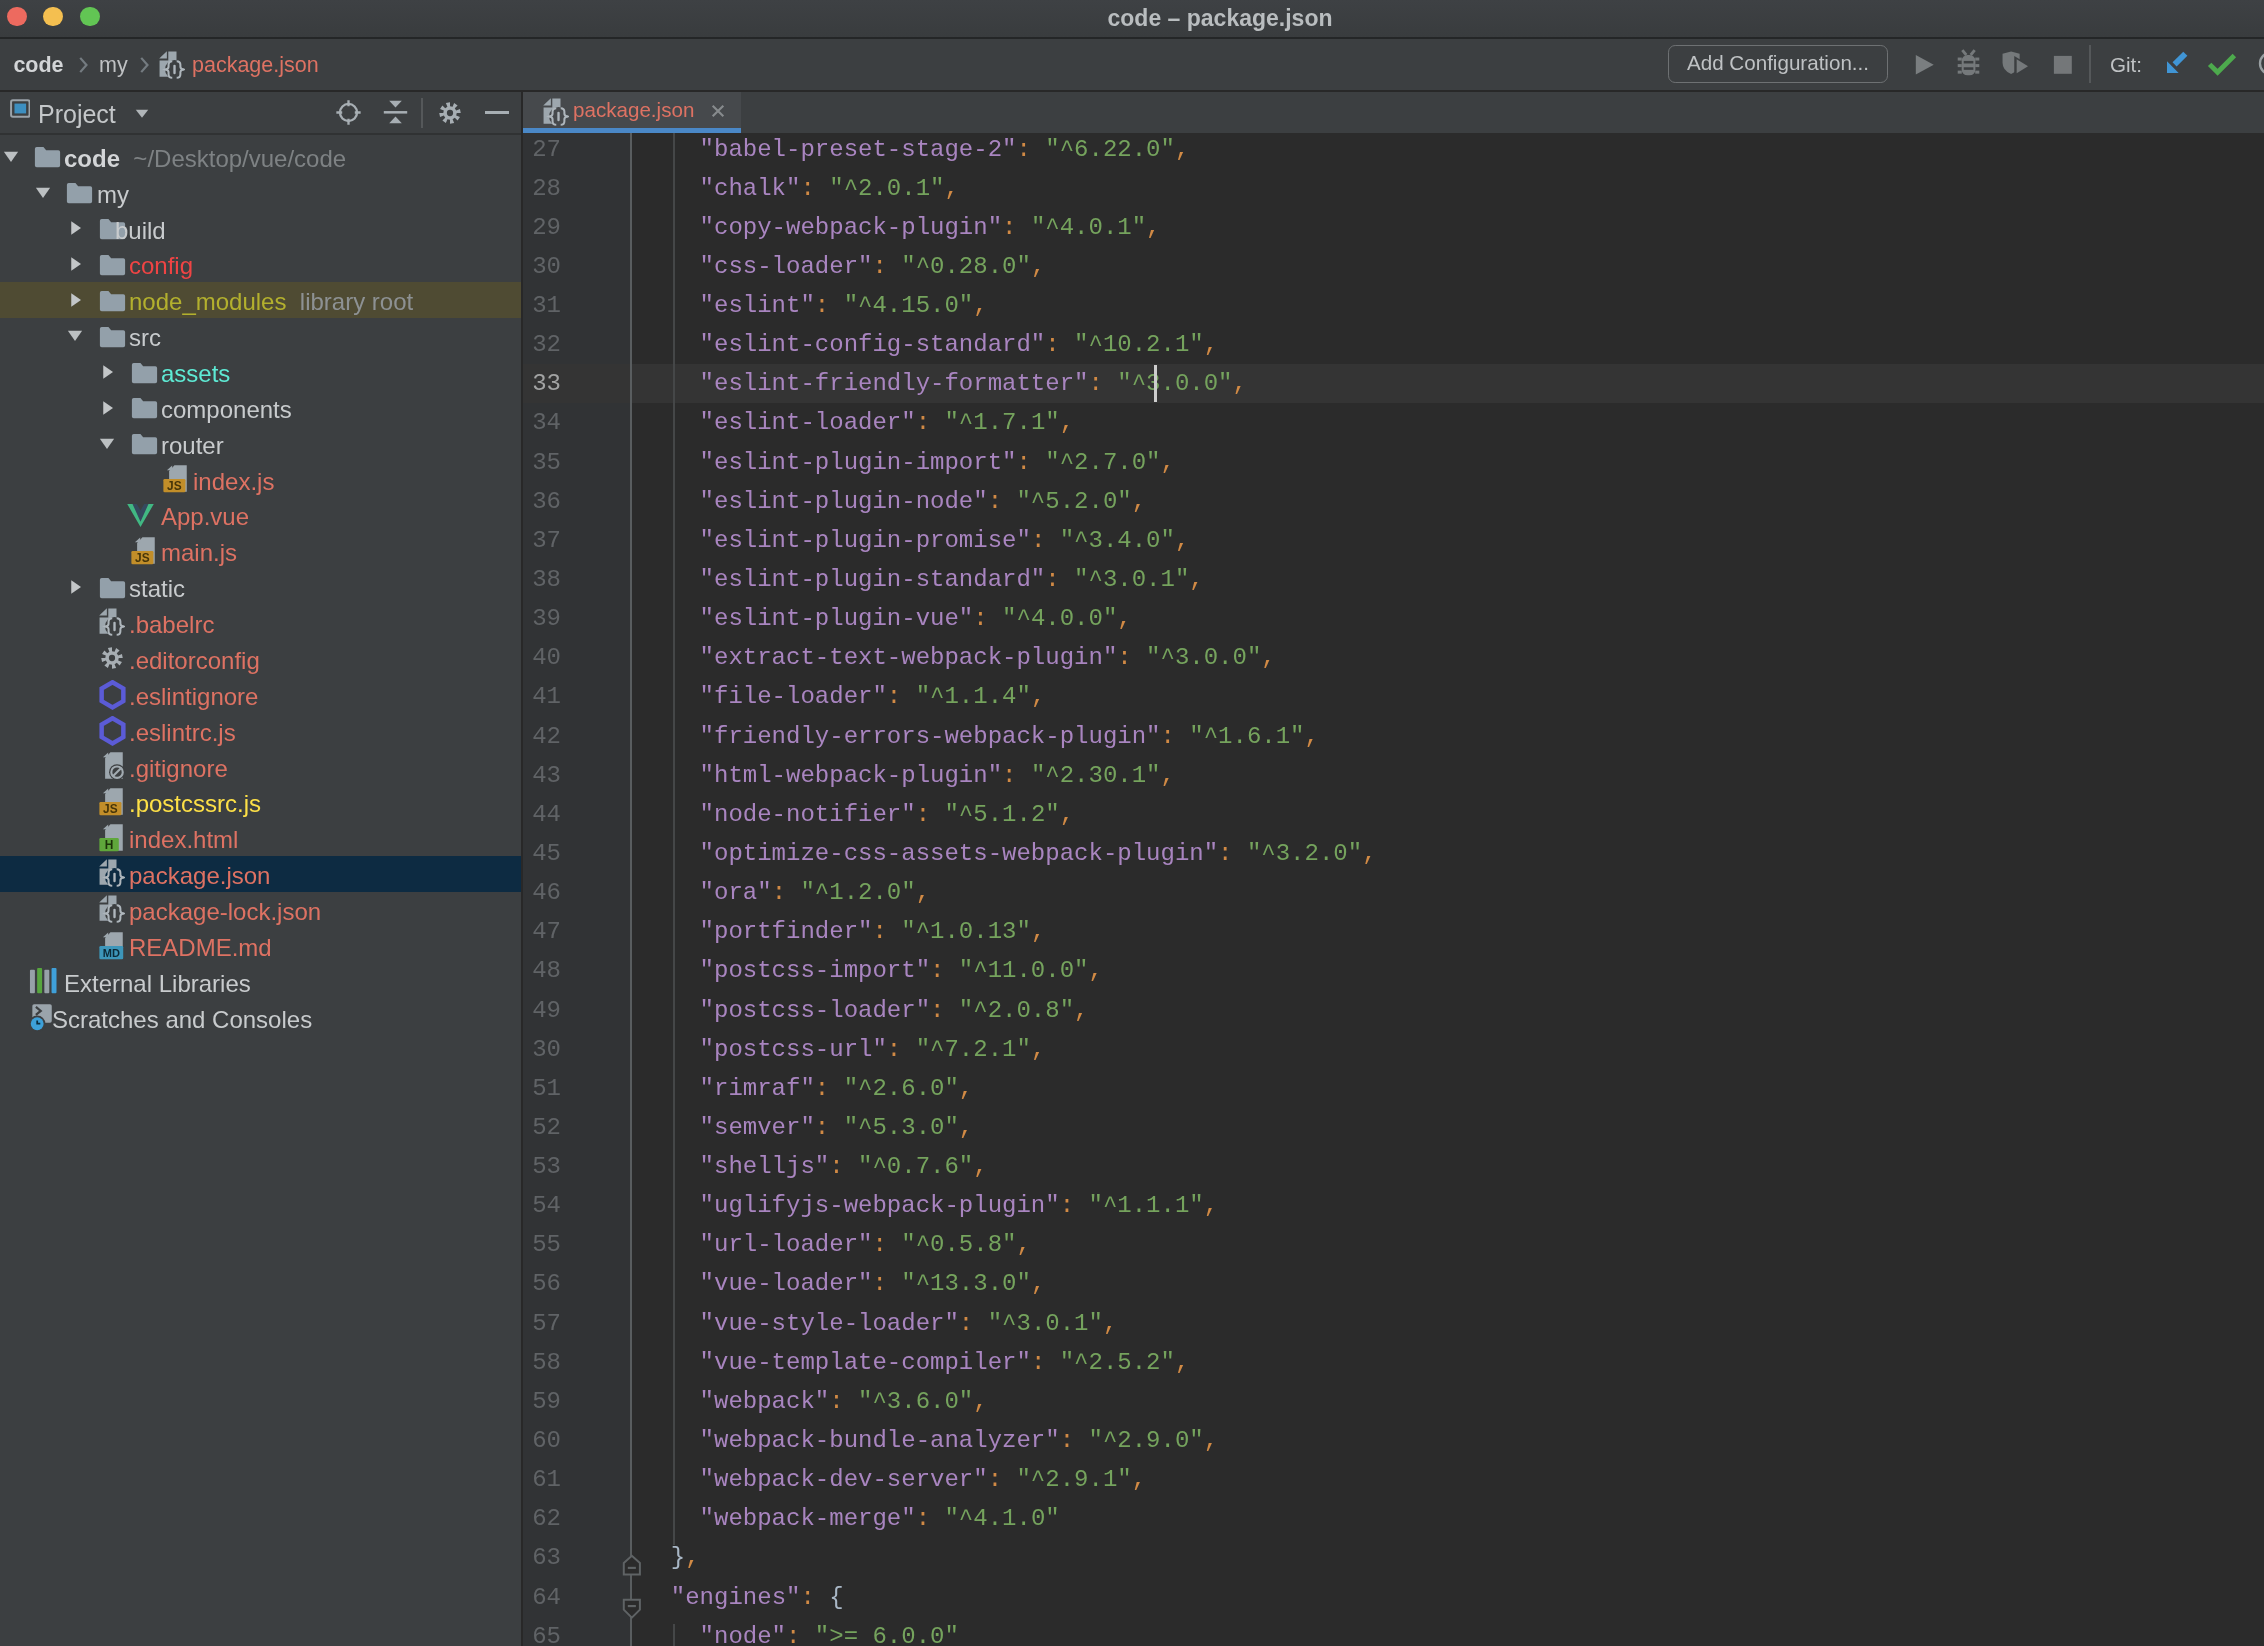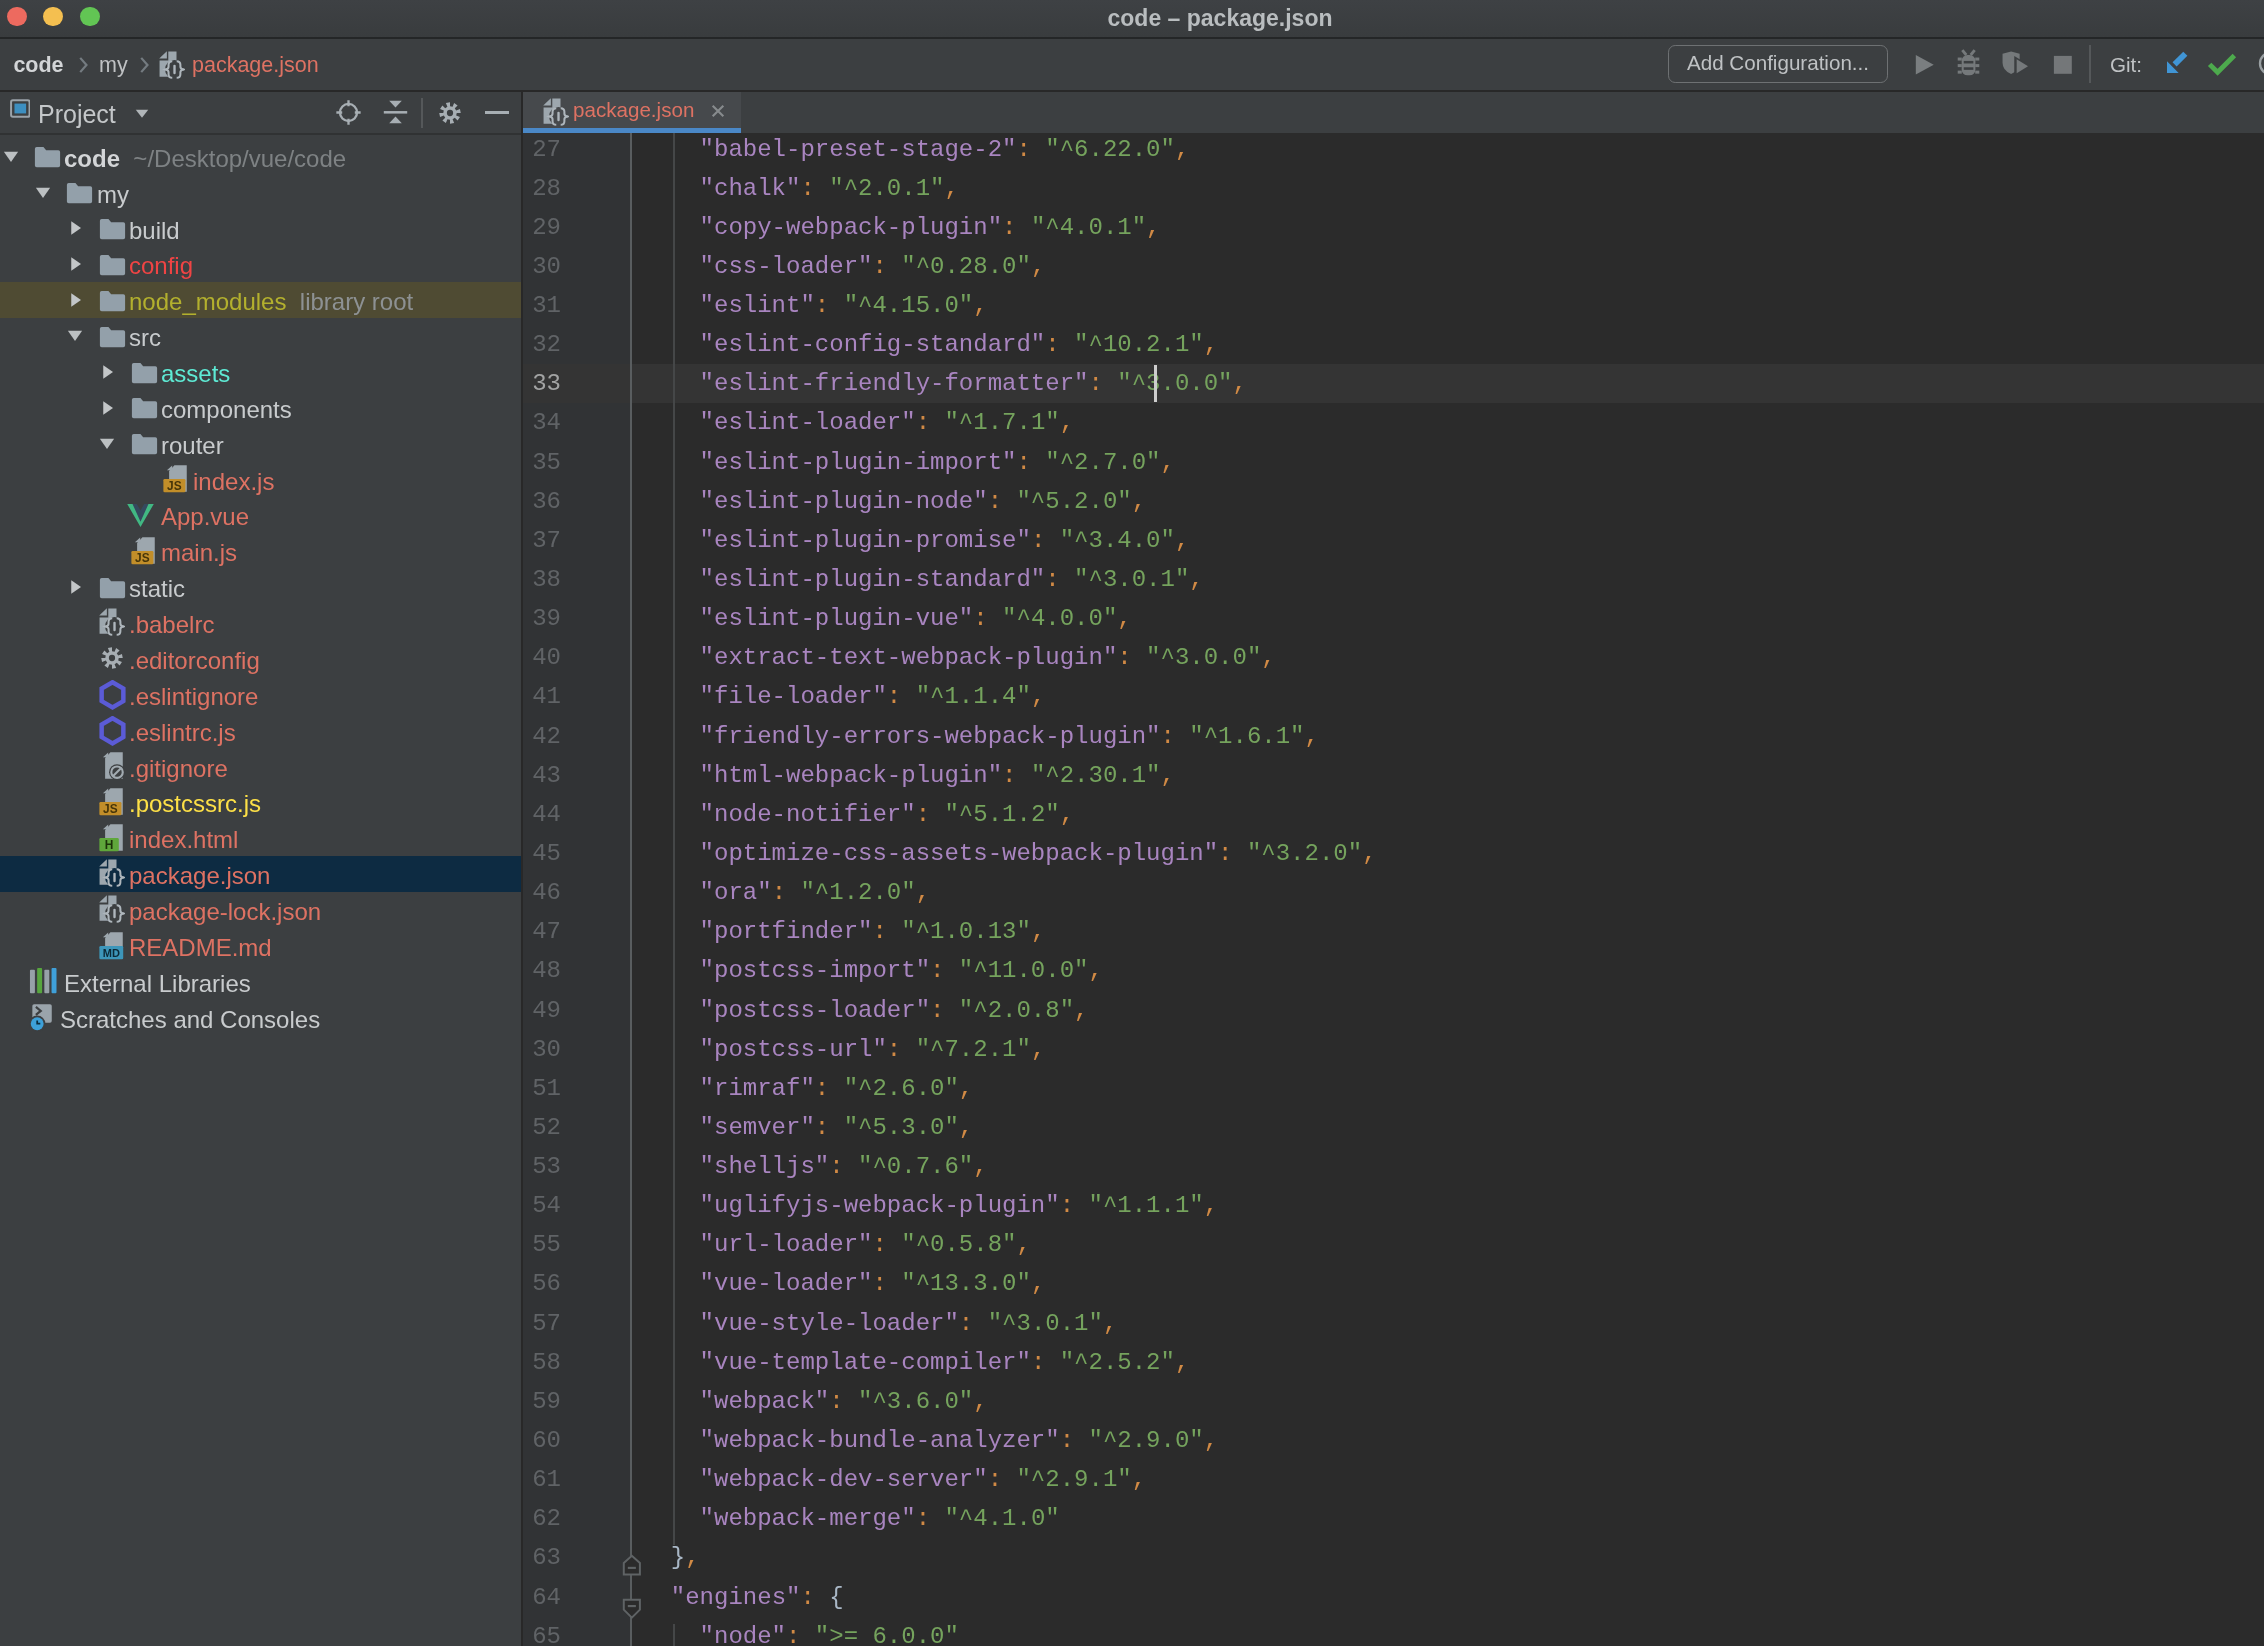--- a/index.html
+++ b/index.html
@@ -115,21 +115,21 @@
 <svg style="position:absolute;left:66px;top:179px;" width="27" height="27" viewBox="0 0 30 30">
     <path d="M1 6.5 Q1 4.5 3 4.5 H10.5 L13.5 8 H27 Q29 8 29 10 V25 Q29 27 27 27 H3 Q1 27 1 25 Z" fill="#93a0aa"></path>
   </svg>
 <div class="tr" style="left:97px;top:175px"><span style="color:#c8cbcd;font-weight:400">my</span></div>
 <svg style="position:absolute;left:69px;top:220px;" width="13.4" height="16" viewBox="0 0 15 18">
     <polygon points="2.5,1.5 13.5,9 2.5,16.5" fill="#c3c6c8"></polygon>
   </svg>
 <svg style="position:absolute;left:99px;top:215px;" width="27" height="27" viewBox="0 0 30 30">
     <path d="M1 6.5 Q1 4.5 3 4.5 H10.5 L13.5 8 H27 Q29 8 29 10 V25 Q29 27 27 27 H3 Q1 27 1 25 Z" fill="#93a0aa"></path>
   </svg>
-<div class="tr" style="left:129px;top:211px"><span style="color:#c8cbcd;font-weight:400">build</span></div>
+<div class="tr" style="left:115px;top:211px"><span style="color:#c8cbcd;font-weight:400">build</span></div>
 <svg style="position:absolute;left:69px;top:256px;" width="13.4" height="16" viewBox="0 0 15 18">
     <polygon points="2.5,1.5 13.5,9 2.5,16.5" fill="#c3c6c8"></polygon>
   </svg>
 <svg style="position:absolute;left:99px;top:251px;" width="27" height="27" viewBox="0 0 30 30">
     <path d="M1 6.5 Q1 4.5 3 4.5 H10.5 L13.5 8 H27 Q29 8 29 10 V25 Q29 27 27 27 H3 Q1 27 1 25 Z" fill="#93a0aa"></path>
   </svg>
 <div class="tr" style="left:129px;top:246px"><span style="color:#ef4444;font-weight:400">config</span></div>
 <div style="position:absolute;left:0;top:282px;width:521px;height:36px;background:#4f4b33"></div>
 <svg style="position:absolute;left:69px;top:292px;" width="13.4" height="16" viewBox="0 0 15 18">
     <polygon points="2.5,1.5 13.5,9 2.5,16.5" fill="#c3c6c8"></polygon>
@@ -271,21 +271,21 @@
     <rect x="25" y="0" width="5.5" height="28" rx="1" fill="#3fa0d9"></rect>
   </svg>
 <div class="tr" style="left:64px;top:964px"><span style="color:#c8cbcd;font-weight:400">External Libraries</span></div>
 <svg style="position:absolute;left:29px;top:1003px;" width="27" height="30" viewBox="0 0 30 34">
     <rect x="3.5" y="1.5" width="22" height="21" rx="2" fill="#9aa4ab"></rect>
     <path d="M7.5 4.5 l5.5 4.5 -5.5 4.5" fill="none" stroke="#3c3f41" stroke-width="2.5"></path>
     <circle cx="9" cy="23.5" r="9.3" fill="#3c3f41"></circle>
     <circle cx="9" cy="23.5" r="7.3" fill="#3da0d8"></circle>
     <path d="M9 19.8 V23.5 H12.5" fill="none" stroke="#0b2c3d" stroke-width="2"></path>
   </svg>
-<div class="tr" style="left:60px;top:1000px"><span style="color:#c8cbcd;font-weight:400">Scratches and Consoles</span></div>
+<div class="tr" style="left:52px;top:1000px"><span style="color:#c8cbcd;font-weight:400">Scratches and Consoles</span></div>
 
 <div class="abs" style="left:521px;top:92px;width:1.8px;height:1554px;background:#282828"></div>
 
 <div class="abs" style="left:523px;top:92px;width:1741px;height:41px;background:#3c3f41"></div>
 <div class="abs" style="left:523px;top:92px;width:218px;height:36px;background:#46494c"></div>
 <div class="abs" style="left:523px;top:128px;width:218px;height:6.3px;background:#4a88c7"></div>
 <svg style="position:absolute;left:543px;top:98px;" width="26" height="30" viewBox="0 0 29 34">
     <path d="M10.3 0.5 H19.6 V29.2 H0.4 V10.7 H10.3 Z" fill="#9da7ae"></path>
     <path d="M0 8.5 L8.7 8.5 L8.7 0.3 Z" fill="#9da7ae"></path>
     <circle cx="17.3" cy="20.9" r="10.7" fill="#46494c"></circle>

